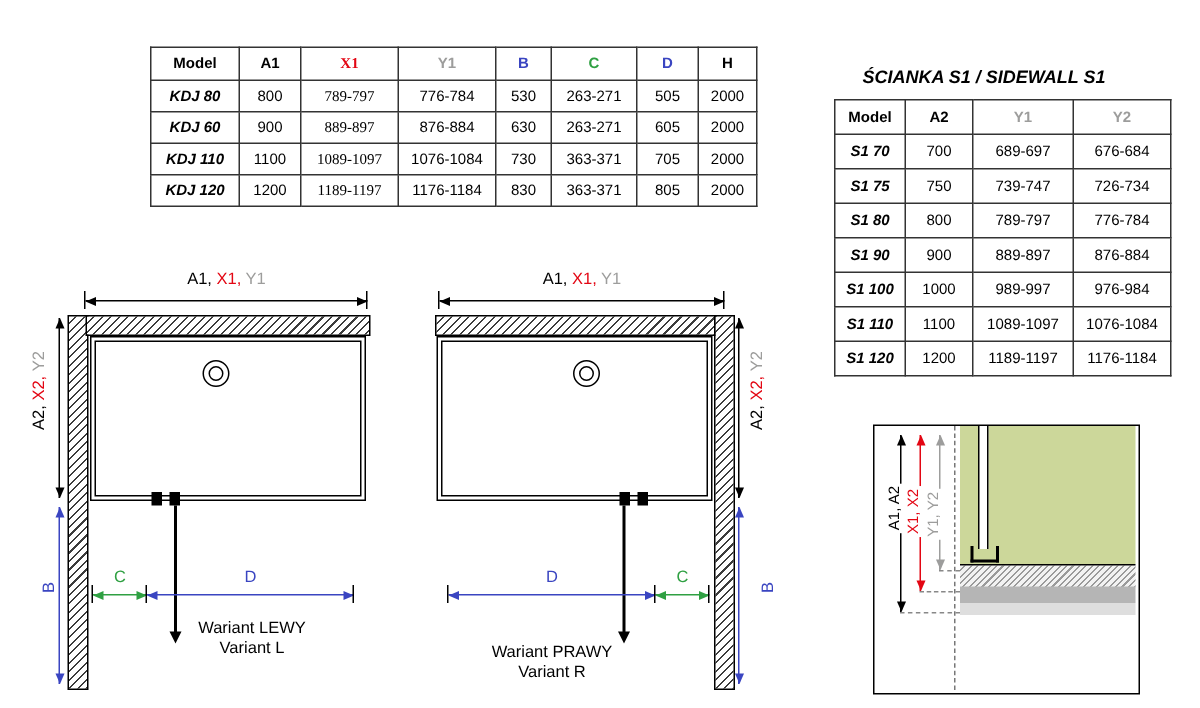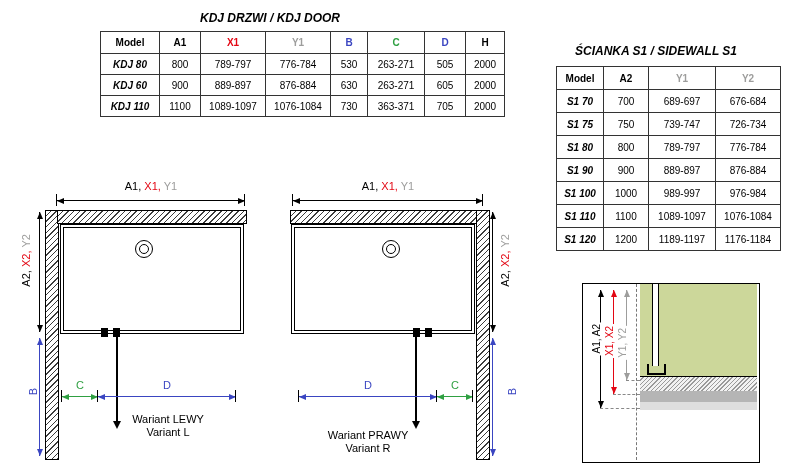--- a/index.html
+++ b/index.html
@@ -8,21 +8,21 @@
 
   
   .spec-title{position:absolute;font-size:12px;font-weight:bold;font-style:italic;text-align:center;}
   table.spec{position:absolute;border-collapse:collapse;font-size:10px;background:#fff;}
   table.spec th, table.spec td{border:1px solid #333;text-align:center;padding:0 4px;}
   table.spec th{font-weight:bold;height:21px;margin-top:32px;}
   table.spec td{height:20px;font-weight:normal;}
   table.spec td.model-cell{font-weight:bold;font-style:italic;}
   table.door  th:nth-child(1),table.door  td:nth-child(1){width:50px;}
   table.door  th:nth-child(2),table.door  td:nth-child(2){width:32px;}
-  table.door  th:nth-child(3),table.door  td:nth-child(3){width:56px;}
+  table.door  th:nth-child(3),table.door  td:nth-child(3){width:56px;font-family:Liberation Serif, serif;}
   table.door  th:nth-child(4),table.door  td:nth-child(4){width:56px;}
   table.door  th:nth-child(5),table.door  td:nth-child(5){width:28px;}
   table.door  th:nth-child(6),table.door  td:nth-child(6){width:48px;}
   table.door  th:nth-child(7),table.door  td:nth-child(7){width:32px;}
   table.door  th:nth-child(8),table.door  td:nth-child(8){width:30px;}
   table.side  th, table.side td{height:22px;}
   table.side  th:nth-child(1),table.side td:nth-child(1){width:38px;}
   table.side  th:nth-child(2),table.side td:nth-child(2){width:36px;}
   table.side  th:nth-child(3),table.side td:nth-child(3){width:58px;}
   table.side  th:nth-child(4),table.side td:nth-child(4){width:56px;}
@@ -74,21 +74,20 @@
   .sec-gray{position:absolute;background:#b5b5b5;}
   .sec-light{position:absolute;background:#dedede;}
   .vdash{position:absolute;width:0;border-left:1px dashed #777;}
   .hdash{position:absolute;height:0;border-top:1px dashed #888;}
 </style>
 </head>
 <body>
 
 <div id="canvas">
 
-  <div class="spec-title" style="left:100px;top:11px;width:340px;">KDJ DRZWI / KDJ DOOR</div>
   <table class="spec door" style="left:100px;top:31px;">
       <thead>
         <tr>
           <th style="color: rgb(0, 0, 0);">Model</th>
           <th style="color: rgb(0, 0, 0);">A1</th>
           <th style="color: rgb(227, 6, 19);">X1</th>
           <th style="color: rgb(157, 157, 156);">Y1</th>
           <th style="color: rgb(58, 69, 193);">B</th>
           <th style="color: rgb(47, 160, 66);">C</th>
           <th style="color: rgb(58, 69, 193);">D</th>
@@ -117,20 +116,30 @@
           <td>2000</td>
         </tr>
         <tr>
           <td class="model-cell">KDJ 110</td>
           <td>1100</td>
           <td>1089-1097</td>
           <td>1076-1084</td>
           <td>730</td>
           <td>363-371</td>
           <td>705</td>
+          <td>2000</td>
+        </tr>
+        <tr>
+          <td class="model-cell">KDJ 120</td>
+          <td>1200</td>
+          <td>1189-1197</td>
+          <td>1176-1184</td>
+          <td>830</td>
+          <td>363-371</td>
+          <td>805</td>
           <td>2000</td>
         </tr>
       </tbody>
     </table>
 
   <div class="spec-title" style="left:552px;top:44px;width:208px;">ŚCIANKA S1 / SIDEWALL S1</div>
   <table class="spec side" style="left:556px;top:66px;">
       <thead>
         <tr>
           <th style="color: rgb(0, 0, 0);">Model</th>

